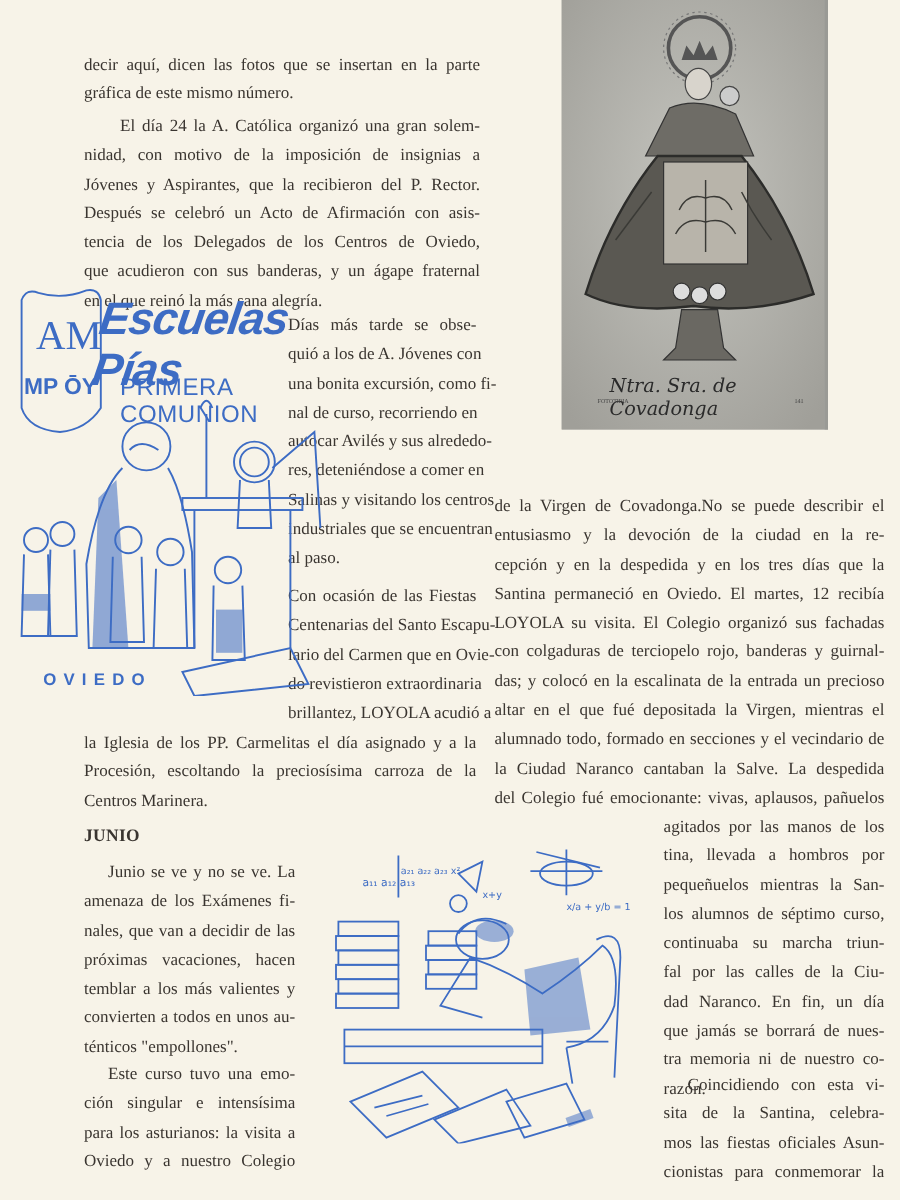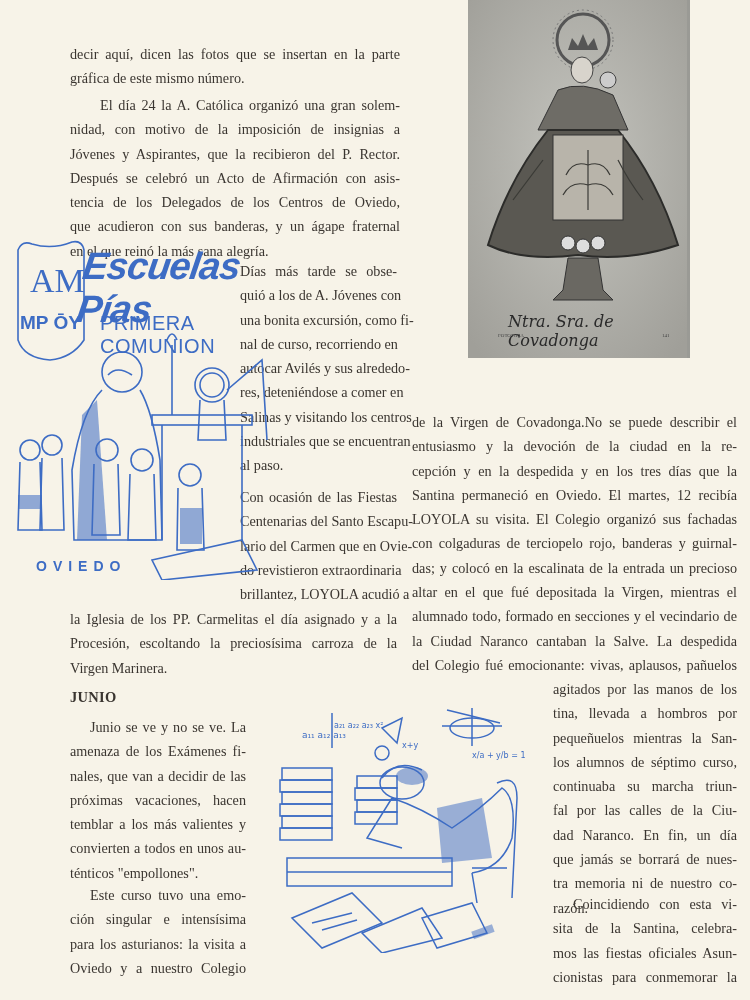--- a/index.html
+++ b/index.html
@@ -67,21 +67,21 @@
 <div class="txt" style="left:240px; top:485px; width:157px;">
   <span class="line">Con ocasión de las Fiestas</span>
   <span class="line">Centenarias del Santo Escapu-</span>
   <span class="line">lario del Carmen que en Ovie-</span>
   <span class="line">do revistieron extraordinaria</span>
   <span class="line">brillantez, LOYOLA acudió a</span>
 </div>
 <div class="txt" style="left:70px; top:607px; width:327px;">
   <span class="line">la Iglesia de los PP. Carmelitas el día asignado y a la</span>
   <span class="line">Procesión, escoltando la preciosísima carroza de la</span>
-  <span class="line last">Virgen Marinera.</span>
+  <span class="line last">Centros Marinera.</span>
 </div>
 
 <div class="heading" style="left:70px; top:689px;">JUNIO</div>
 
 <div class="txt" style="left:70px; top:715px; width:176px;">
   <span class="line indent" style="padding-left:20px;">Junio se ve y no se ve. La</span>
   <span class="line">amenaza de los Exámenes fi-</span>
   <span class="line">nales, que van a decidir de las</span>
   <span class="line">próximas vacaciones, hacen</span>
   <span class="line">temblar a los más valientes y</span>

